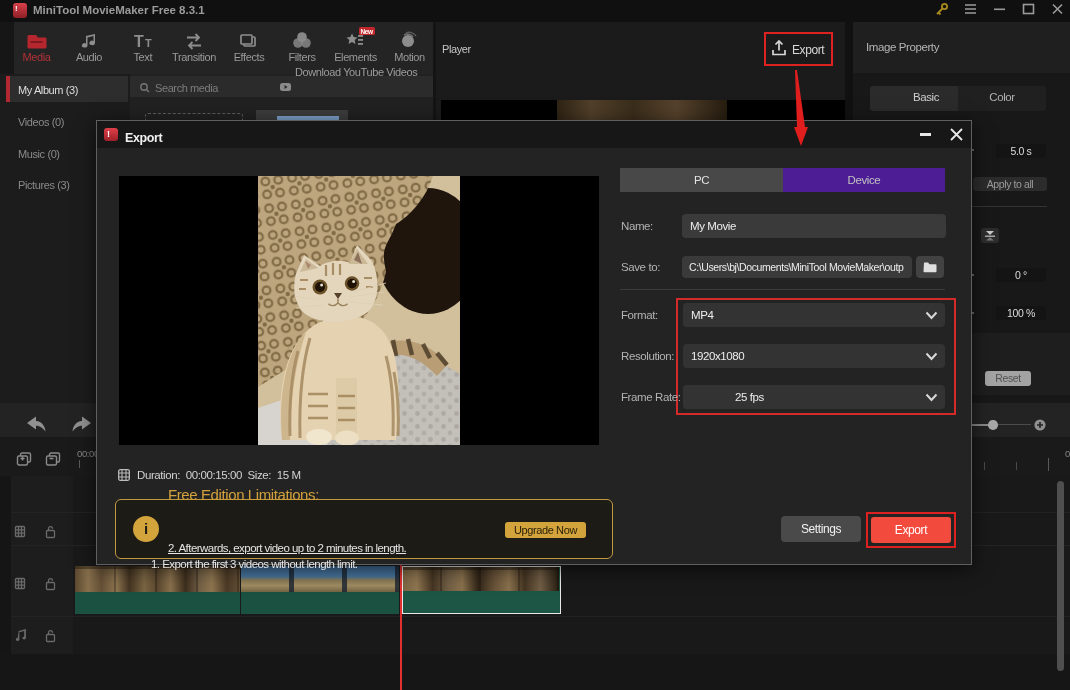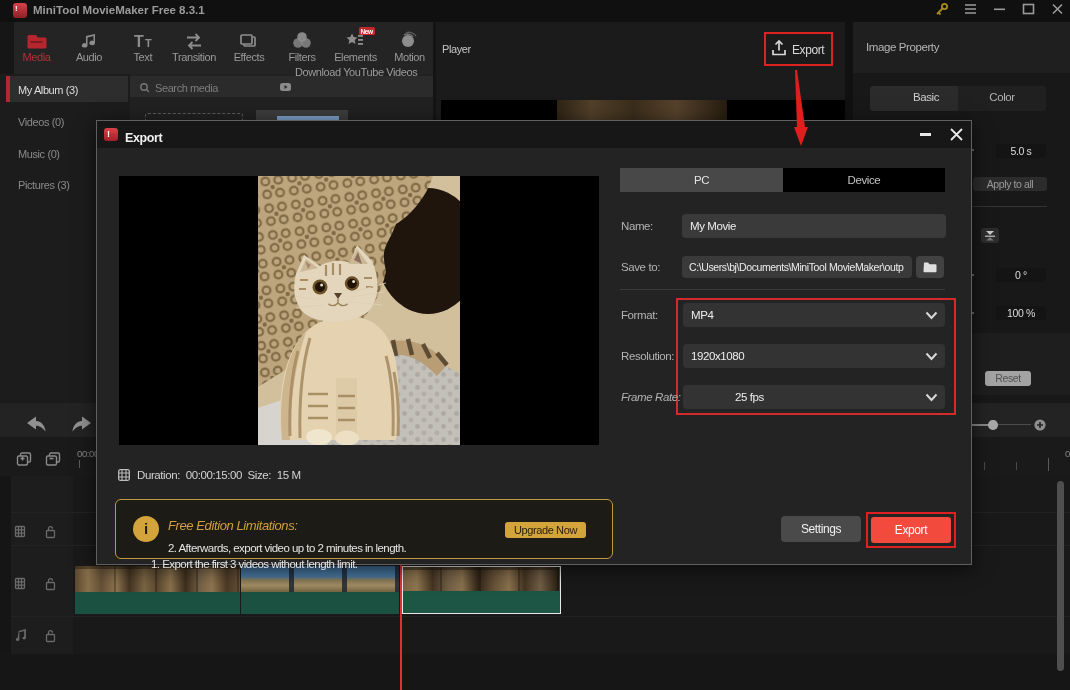--- a/index.html
+++ b/index.html
@@ -336,21 +336,21 @@
       <path d="M65,129 L38,132"></path>
     <path d="M92,121 L126,116"></path>
       <path d="M92,126 L125,129"></path>
       <path d="M95,116 L128,107"></path>
   </g>
 </svg>
 
 <div class="abs" style="left:620px;top:168px;width:163px;height:24px;background:#484848;">
   <div style="text-align:center;font-size:11.5px;color:#e2e2e2;line-height:24px;">PC</div>
 </div>
-<div class="abs" style="left:783px;top:168px;width:162px;height:24px;background:#000000;">
+<div class="abs" style="left:783px;top:168px;width:162px;height:24px;background:#4c1d95;">
   <div style="text-align:center;font-size:11.5px;color:#c2c2c2;line-height:24px;">Device</div>
 </div>
 <div class="abs" style="left:621px;top:220px;font-size:11.5px;color:#b2b2b2;">Name:</div>
 <div class="abs" style="left:682px;top:214px;width:264px;height:24px;background:#3a3a3a;border-radius:4px;"></div>
 <div class="abs" style="left:690px;top:220px;font-size:11.5px;color:#ececec;">My Movie</div>
 <div class="abs" style="left:621px;top:261px;font-size:11.5px;color:#b2b2b2;">Save to:</div>
 <div class="abs" style="left:682px;top:256px;width:230px;height:22px;background:#3a3a3a;border-radius:4px;"></div>
 <div class="abs" style="left:689px;top:261px;font-size:10.5px;color:#ececec;white-space:nowrap;text-align:right;">C:\Users\bj\Documents\MiniTool MovieMaker\outp</div>
 <div class="abs" style="left:916px;top:256px;width:28px;height:22px;background:#424242;border-radius:4px;"></div>
 <svg class="abs" style="left:923px;top:261px;" width="14" height="12" viewBox="0 0 14 12">
@@ -364,39 +364,39 @@
 <div class="abs" style="left:691px;top:309px;font-size:11.5px;color:#ececec;">MP4</div>
 <svg class="abs" style="left:925px;top:311px;" width="13" height="9" viewBox="0 0 13 9">
     <path d="M1.5,1.5 L6.5,7 L11.5,1.5" stroke="#d8d8d8" stroke-width="2" fill="none"></path>
   </svg>
 <div class="abs" style="left:621px;top:350px;font-size:11.5px;color:#b2b2b2;">Resolution:</div>
 <div class="abs" style="left:683px;top:344px;width:262px;height:24px;background:#333;border-radius:4px;"></div>
 <div class="abs" style="left:691px;top:350px;font-size:11.5px;color:#ececec;">1920x1080</div>
 <svg class="abs" style="left:925px;top:352px;" width="13" height="9" viewBox="0 0 13 9">
     <path d="M1.5,1.5 L6.5,7 L11.5,1.5" stroke="#d8d8d8" stroke-width="2" fill="none"></path>
   </svg>
-<div class="abs" style="left:621px;top:391px;font-size:11.5px;color:#b2b2b2;font-style:italic;">Frame Rate:</div>
+<div class="abs" style="left:621px;top:391px;font-size:11.5px;color:#b2b2b2;">Frame Rate:</div>
 <div class="abs" style="left:683px;top:385px;width:262px;height:24px;background:#333;border-radius:4px;"></div>
 <div class="abs" style="left:691px;top:391px;font-size:11.5px;color:#ececec;margin-left:44px;">25 fps</div>
 <svg class="abs" style="left:925px;top:393px;" width="13" height="9" viewBox="0 0 13 9">
     <path d="M1.5,1.5 L6.5,7 L11.5,1.5" stroke="#d8d8d8" stroke-width="2" fill="none"></path>
   </svg>
 
 <svg class="abs" style="left:118px;top:469px;" width="12" height="12" viewBox="0 0 12 12">
   <rect x="0.7" y="0.7" width="10.6" height="10.6" rx="1.5" stroke="#bbb" stroke-width="1.3" fill="none"></rect>
   <path d="M4,0.7 v10.6 M8,0.7 v10.6 M0.7,4 h10.6 M0.7,8 h10.6" stroke="#bbb" stroke-width="1.1"></path>
 </svg>
 <div class="abs" style="left:137px;top:469px;font-size:11.5px;color:#d2d2d2;">Duration:&nbsp; 00:00:15:00&nbsp; Size:&nbsp; 15 M</div>
 
 <div class="abs" style="left:115px;top:499px;width:498px;height:60px;border:1.5px solid #c09a40;border-radius:6px;background:#1d1b15;"></div>
 <div class="abs" style="left:133px;top:515.5px;width:26px;height:26px;border-radius:50%;background:#d4a43c;"></div>
 <div class="abs" style="left:133px;top:520px;width:26px;text-align:center;font-size:15px;font-weight:bold;color:#1d1b15;line-height:18px;">i</div>
-<div class="abs" style="left:168px;top:518px;font-size:13px;color:#d2a03c;font-style:italic;">Free Edition Limitations:</div>
+<div class="abs" style="left:168px;top:486px;font-size:15px;color:#d2a03c;">Free Edition Limitations:</div>
 <div class="abs" style="left:151px;top:525.5px;font-size:11.5px;color:#e4e4e4;letter-spacing:-0.55px;margin-top:32px;">1. Export the first 3 videos without length limit.</div>
-<div class="abs" style="left:168px;top:542px;font-size:11.5px;color:#e4e4e4;letter-spacing:-0.55px;">2. Afterwards, export video up to 2 minutes in length.</div>
+<div class="abs" style="left:168px;top:542px;font-size:11.5px;color:#e4e4e4;letter-spacing:-0.55px;text-decoration:underline;">2. Afterwards, export video up to 2 minutes in length.</div>
 <div class="abs" style="left:505px;top:522px;width:81px;height:16px;background:#d4a43c;border-radius:3px;text-align:center;font-size:11px;color:#2b2109;line-height:16px;">Upgrade Now</div>
 
 <div class="abs" style="left:781px;top:516px;width:80px;height:26px;background:#4a4a4a;border-radius:4px;text-align:center;font-size:12px;color:#f0f0f0;line-height:26px;">Settings</div>
 <div class="abs" style="left:866px;top:512px;width:90px;height:36px;border:2px solid #dd2020;"></div>
 <div class="abs" style="left:871px;top:517px;width:80px;height:26px;background:#f24b3e;border-radius:3px;text-align:center;font-size:12px;color:#fff;line-height:26px;">Export</div>
 
 <svg class="abs" style="left:780px;top:65px;" width="40" height="85" viewBox="0 0 40 85">
   <path d="M15,5 L17,5 L25,62 L28,62 L21,81 L14,62 L17,62 Z" fill="#e01e1e"></path>
 </svg>
 

